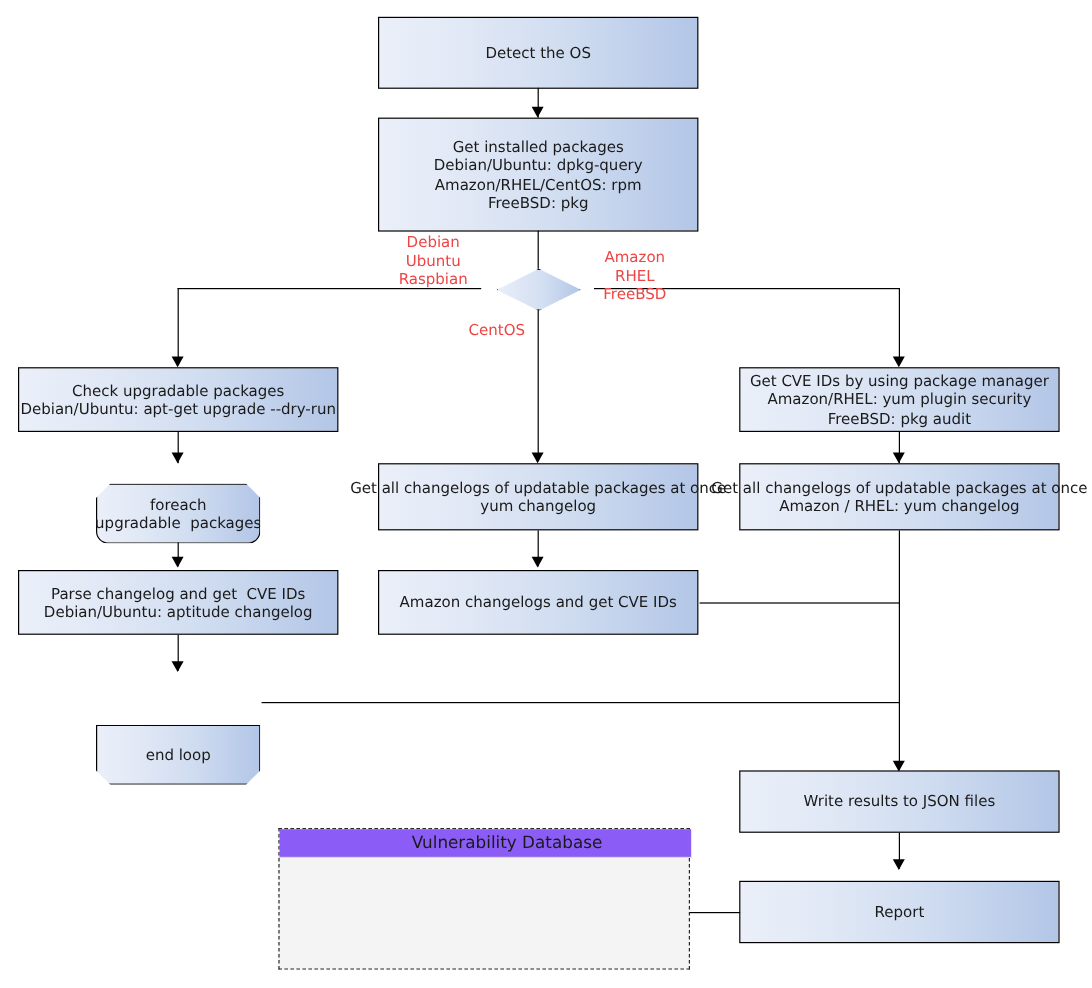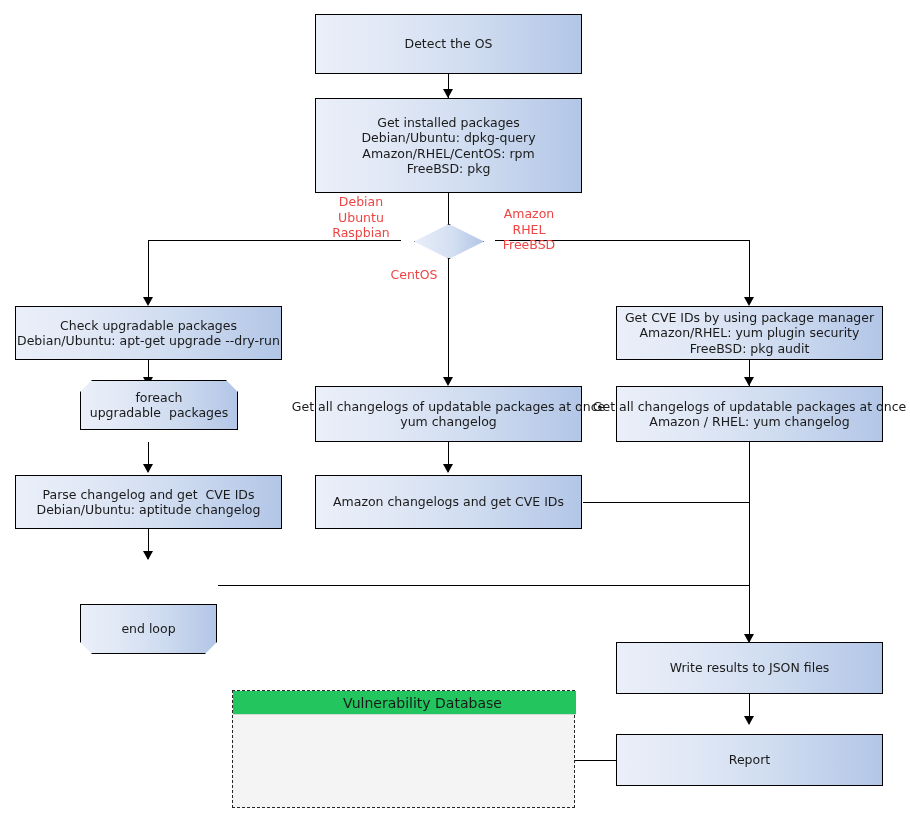--- a/index.html
+++ b/index.html
@@ -103,21 +103,21 @@
   
   .group-box {
     position: absolute;
     box-sizing: border-box;
     border: 1.6px dashed #262626;
     background: #f4f4f4;
   }
   .group-head {
     position: absolute;
     box-sizing: border-box;
-    background: #22c55e;
+    background: #8b5cf6;
     border-bottom: 1px solid #d8d8d8;
     font-size: 14px;
     color: #1a1a1a;
     display: flex;
     align-items: center;
     justify-content: center;
     padding-left: 36px;
     white-space: pre;
   }
   
@@ -246,21 +246,21 @@
     <span class="txt">Get CVE IDs by using package manager
 Amazon/RHEL: yum plugin security
 FreeBSD: pkg audit</span>
   </div>
 
   <div class="node" style="left:15px; top:306px; width:267px; height:54px;">
     <span class="txt">Check upgradable packages
 Debian/Ubuntu: apt-get upgrade --dry-run</span>
   </div>
 
-  <div class="loop-start" style="left:80px; top:380px; width:158px; height:50px;">
+  <div class="loop-start" style="left:80px; top:403px; width:137px; height:50px;border-radius:10px;">
     <span class="txt">foreach
 upgradable  packages</span>
   </div>
 
   <div class="node overflow" style="left:315px; top:386px; width:267px; height:56px;">
     <span class="txt">Get all changelogs of updatable packages at once
 yum changelog</span>
   </div>
 
   <div class="node overflow" style="left:616px; top:386px; width:267px; height:56px;">

